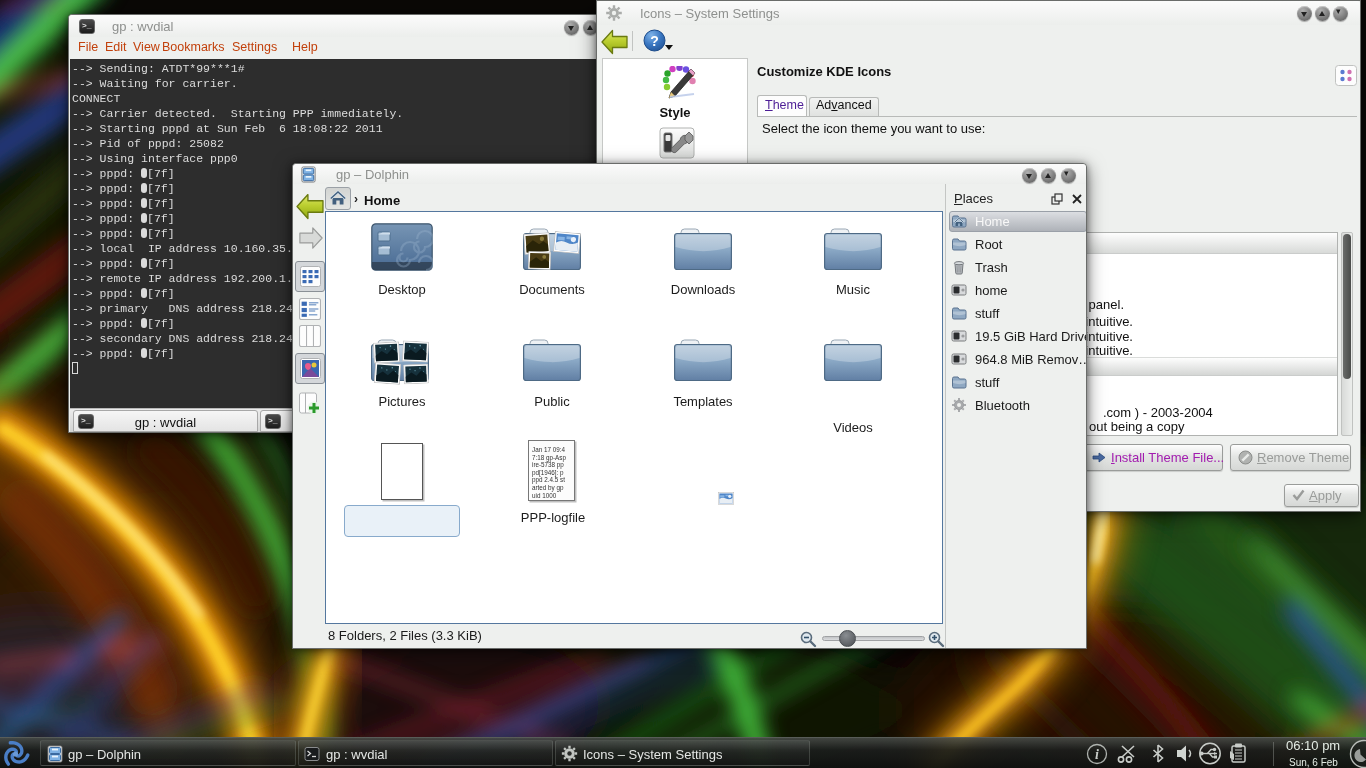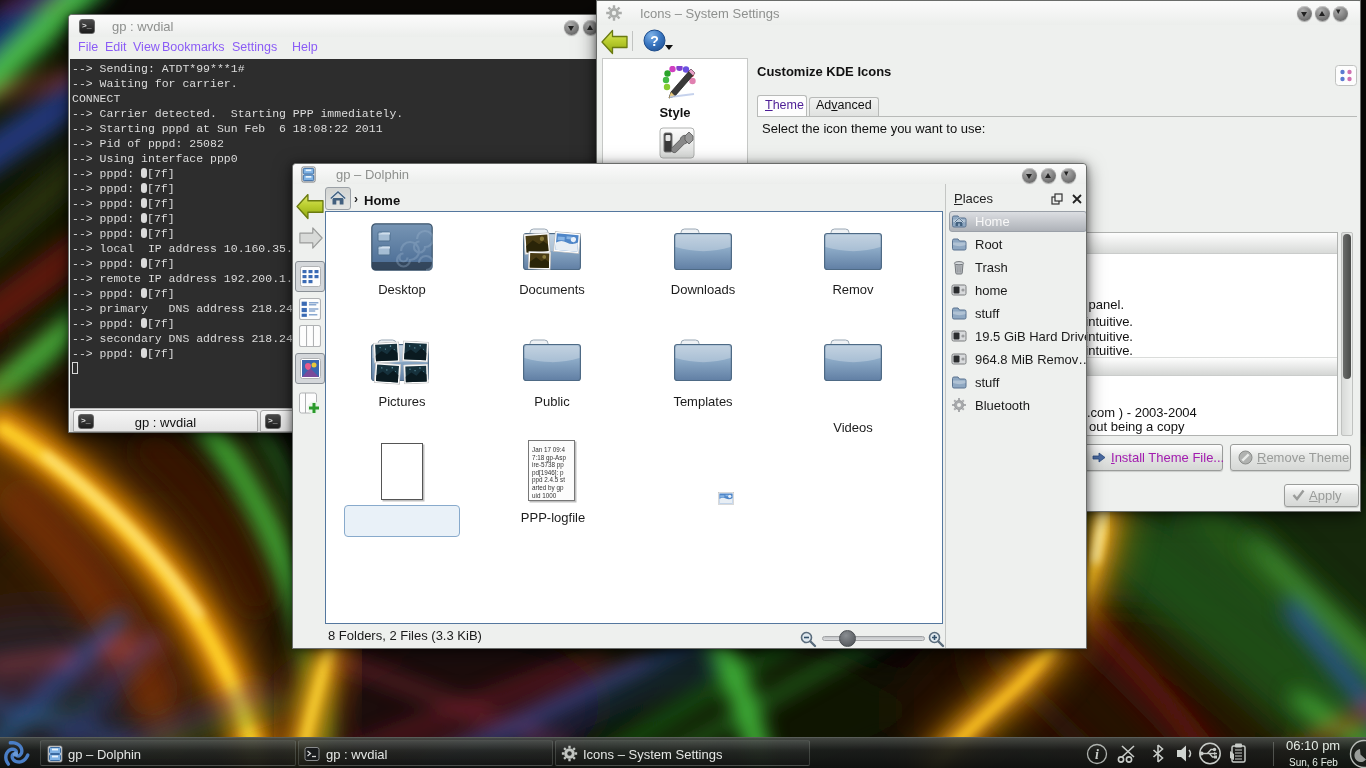--- a/index.html
+++ b/index.html
@@ -9,21 +9,21 @@
 
 .win { position:absolute; background:#eef0ee; border:1px solid #6a6c6a; border-radius:4px 4px 0 0; box-shadow:0 4px 18px rgba(0,0,0,0.55), 0 1px 6px rgba(0,0,0,0.38); }
 .titlebar { position:absolute; left:0; right:0; top:0; background:linear-gradient(#fbfbfb,#eceeec); border-radius:3px 3px 0 0; }
 .wtitle { color:#8e908e; font-size:13px; }
 .wbtn { position:absolute; width:15px; height:15px; border-radius:50%; background:radial-gradient(circle at 38% 30%, #b0b0b0, #6e6e6e 72%); box-shadow:inset 0 1px 1px rgba(255,255,255,0.5), 0 1px 1px rgba(0,0,0,0.3); }
 .wbtn:after { content:""; position:absolute; left:4px; top:6px; border-left:3.5px solid transparent; border-right:3.5px solid transparent; border-top:5px solid #222; }
 .wbtn.up:after { border-top:none; border-bottom:5px solid #222; top:5px; }
 
 #term { left:68px; top:14px; width:545px; height:419px; z-index:10; }
 #term .titlebar { height:22px; }
-#termmenu { position:absolute; left:0; right:0; top:22px; height:22px; font-size:12.5px; color:#8b5cf6;padding-left:12px; }
+#termmenu { position:absolute; left:0; right:0; top:22px; height:22px; font-size:12.5px; color:#c2410c;padding-left:12px; }
 #termmenu span { position:absolute; top:3px; }
 #termbody { position:absolute; left:1px; right:1px; top:44px; height:351px; background:#2d2d2d; color:#dcdcdc; font-family:"Liberation Mono", monospace; font-size:11.5px; line-height:15px; white-space:pre; overflow:hidden; }
 #termtabs { position:absolute; left:1px; right:1px; bottom:0; height:24px; background:linear-gradient(#ececec,#d2d3d2); border-top:1px solid #b8b8b8; }
 .ttab { position:absolute; top:1px; height:22px; background:linear-gradient(#f6f6f6,#e4e4e4); border:1px solid #a8a8a8; border-radius:3px 3px 0 0; }
 .ticon { position:absolute; width:16px; height:15px; background:linear-gradient(#4a4a4a,#1c1c1c); border:1px solid #666; border-radius:3px; }
 .ticon:after { content:">_"; position:absolute; left:2px; top:1px; color:#ddd; font:bold 8px "Liberation Mono",monospace; }
 .rc { display:inline-block; width:6px; height:10px; background:#dcdcdc; border-radius:3px; vertical-align:-1px; }
 .cur { display:inline-block; width:6px; height:12px; border:1px solid #d8d8d8; vertical-align:-2px; }
 
 #ss { left:596px; top:0px; width:765px; height:512px; z-index:20; border-radius:0; }
@@ -272,21 +272,21 @@
   <div class="abs" style="left:219px;top:97px;font-size:12.5px;color:#111;">Ad<u>v</u>anced</div>
   <div class="abs" style="left:165px;top:120px;font-size:13px;color:#111;">Select the icon theme you want to use:</div>
 
   <div class="abs" style="left:164px;top:231px;width:577px;height:204px;background:#fff;border:1px solid #b0b2b0;">
     <div class="abs" style="left:0;right:0;top:0;height:21px;background:linear-gradient(#fefefe,#d8dad8);border-bottom:1px solid #cacccb;"></div>
     <div class="abs" style="right:213px;top:64px;font-size:13px;color:#111;">a panel.</div>
     <div class="abs" style="right:204px;top:81px;font-size:13px;color:#111;">e intuitive.</div>
     <div class="abs" style="right:204px;top:96px;font-size:13px;color:#111;">e intuitive.</div>
     <div class="abs" style="right:204px;top:110px;font-size:13px;color:#111;">e intuitive.</div>
     <div class="abs" style="left:0;right:0;top:124px;height:19px;background:linear-gradient(#fefefe,#d4d6d4);border-top:1px solid #dadcda;border-bottom:1px solid #cacccb;"></div>
-    <div class="abs" style="left:325px;top:172px;font-size:13px;color:#111;">.com ) - 2003-2004</div>
+    <div class="abs" style="left:341px;top:172px;font-size:13px;color:#111;">.com ) - 2003-2004</div>
     <div class="abs" style="left:327px;top:186px;font-size:13px;color:#111;">out being a copy</div>
   </div>
   <div class="abs" style="left:744px;top:231px;width:12px;height:204px;background:linear-gradient(90deg,#d8dad8,#eceeec);border:1px solid #c0c2c0;border-radius:2px;">
     <div class="abs" style="left:1px;top:1px;width:8px;height:145px;background:linear-gradient(90deg,#6a6c6a,#4a4c4a);border-radius:4px;"></div>
   </div>
 
   <div class="btn abs" style="left:487px;top:443px;width:139px;height:27px;"></div>
   <svg class="abs" style="left:495px;top:450px;" width="14" height="13" viewBox="0 0 14 13">
         <path d="M1 5 h6 V2 l6 4.5 L7 11 V8 H1 Z" fill="#4a6aa0" stroke="#2a4a80" stroke-width="0.8"></path>
       </svg>
@@ -509,21 +509,21 @@
         </svg>
     <svg class="abs" style="left:348px;top:13px;" width="58" height="46">
           <use href="#fld"></use>
         </svg>
     <svg class="abs" style="left:498px;top:13px;" width="58" height="46">
           <use href="#fld"></use>
         </svg>
     <div class="ilab" style="left:6px;top:70px;">Desktop</div>
     <div class="ilab" style="left:156px;top:70px;">Documents</div>
     <div class="ilab" style="left:307px;top:70px;">Downloads</div>
-    <div class="ilab" style="left:457px;top:70px;">Remov</div>
+    <div class="ilab" style="left:457px;top:70px;">Music</div>
 
     <svg class="abs" style="left:45px;top:124px;" width="58" height="46">
           <use href="#fld"></use>
         </svg>
     <svg class="abs" style="left:47px;top:130px;" width="27" height="21" viewBox="0 0 30 24" transform="rotate(-3)">
           <use href="#photon"></use>
         </svg>
     <svg class="abs" style="left:76px;top:129px;" width="27" height="21" viewBox="0 0 30 24" transform="rotate(3)">
           <use href="#photon"></use>
         </svg>

